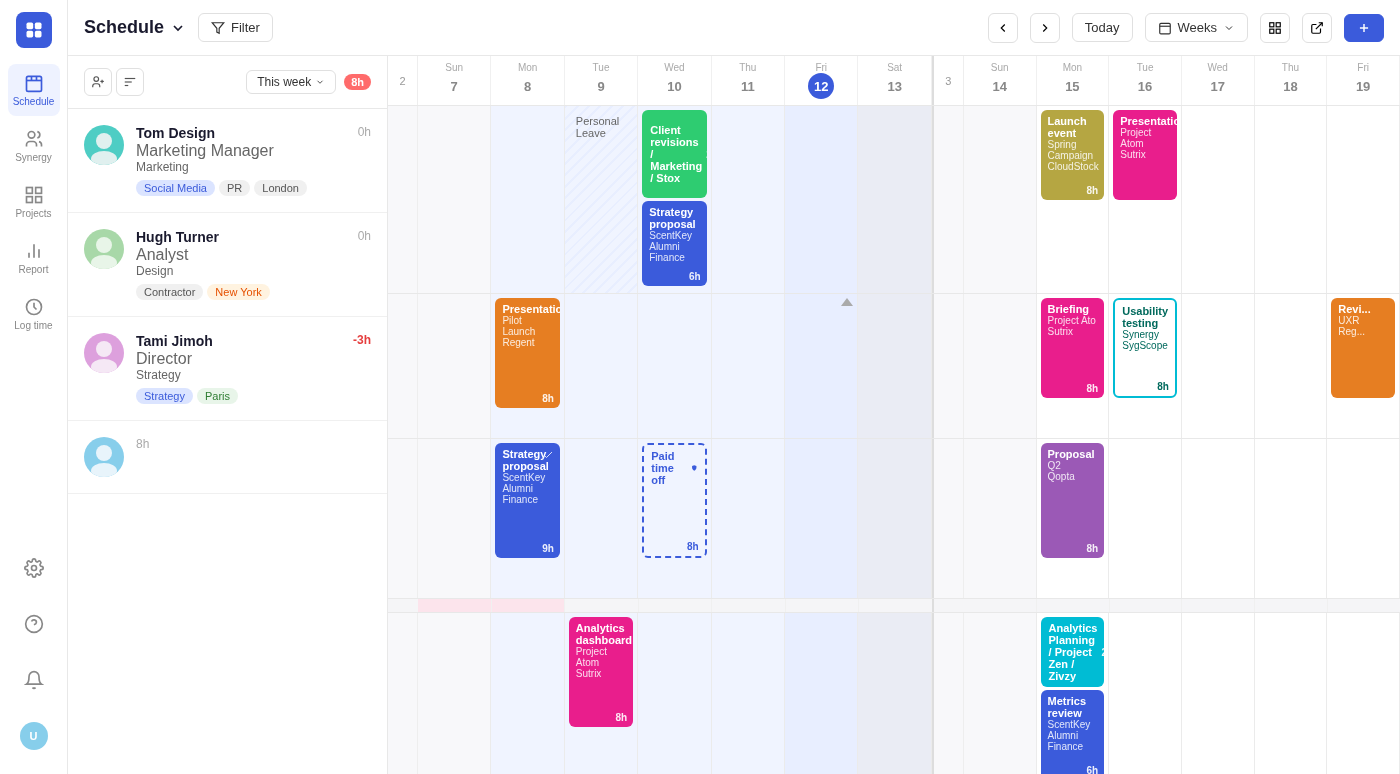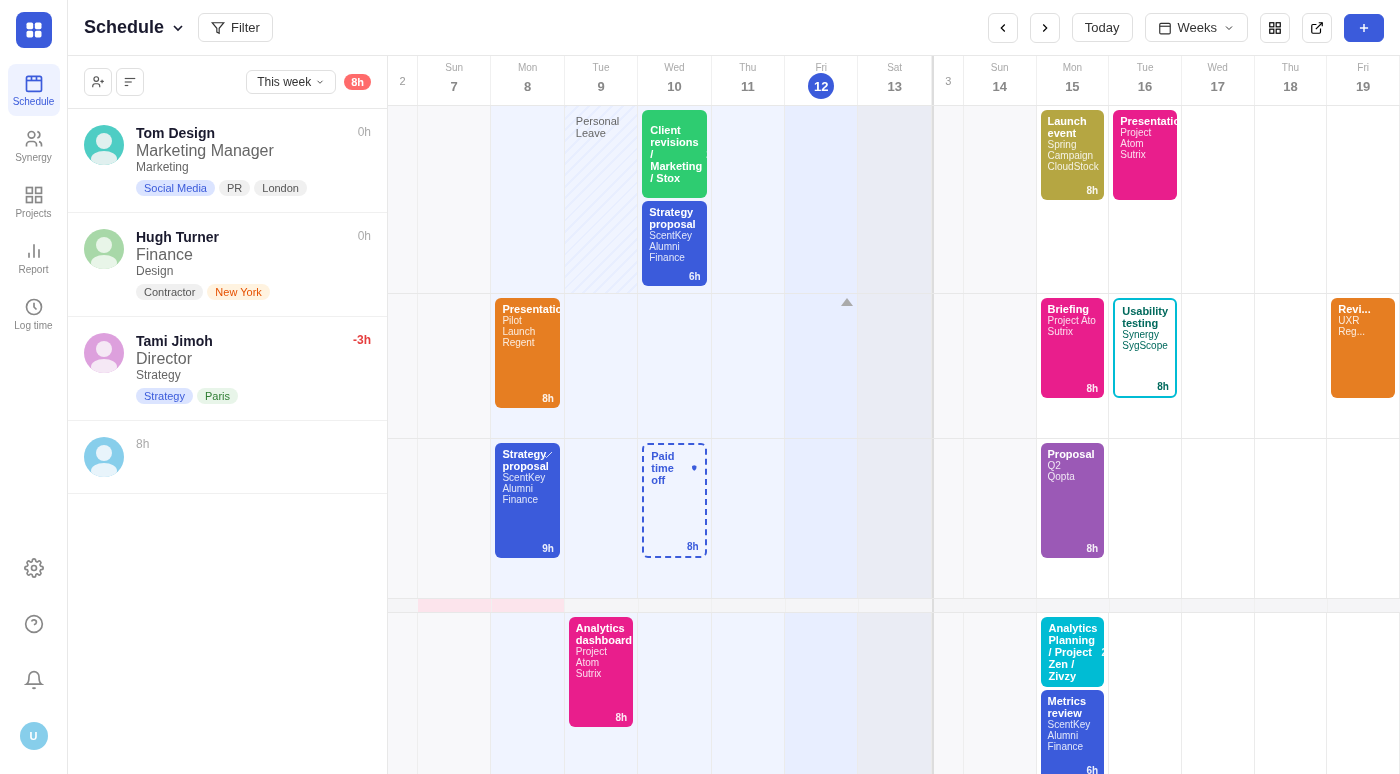--- a/index.html
+++ b/index.html
@@ -394,21 +394,21 @@
 
         <div class="person-item">
           <div class="person-avatar" style="background:#a8d8a8;">
             <svg viewBox="0 0 40 40" width="40" height="40">
               <circle cx="20" cy="16" r="8" fill="#e8f5e8"></circle>
               <ellipse cx="20" cy="34" rx="13" ry="8" fill="#e8f5e8"></ellipse>
             </svg>
           </div>
           <div class="person-info">
             <div class="person-name">Hugh Turner</div>
-            <div class="person-role">Finance</div>
+            <div class="person-role">Analyst</div>
             <div class="person-dept">Design</div>
             <div class="person-tags">
               <span class="tag tag-gray">Contractor</span>
               <span class="tag tag-orange">New York</span>
             </div>
           </div>
           <div class="person-hours ok">0h</div>
         </div>
 
         <div class="person-item">

